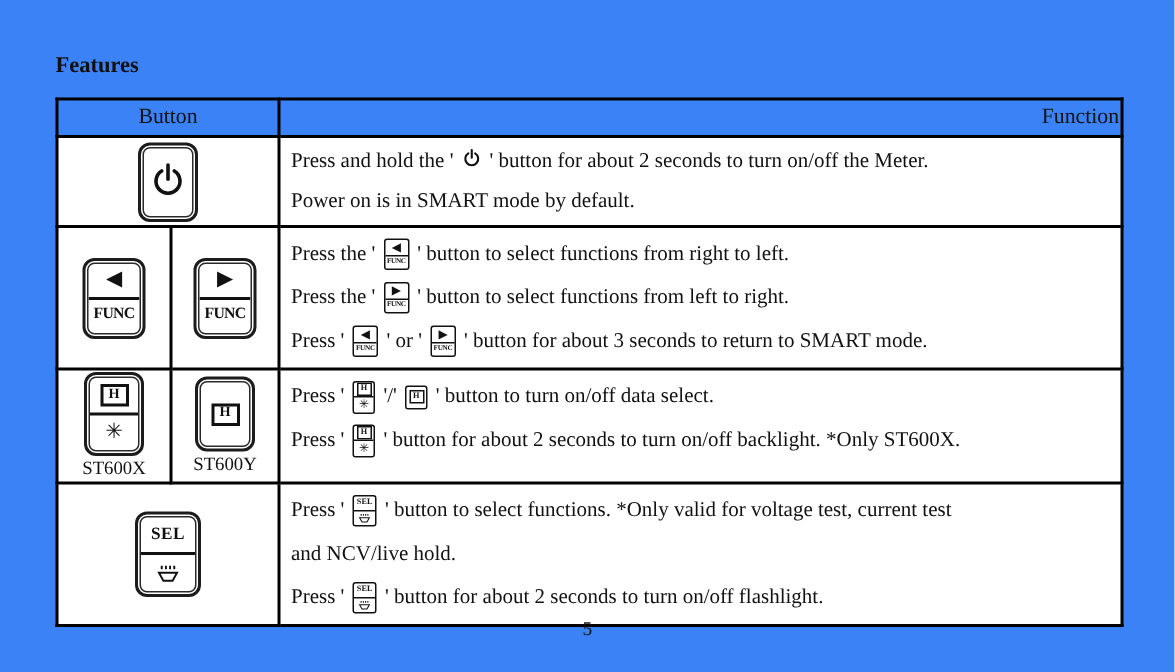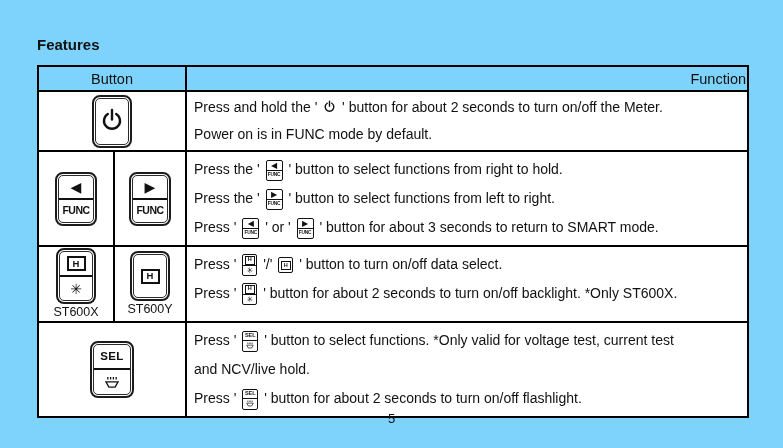--- a/index.html
+++ b/index.html
@@ -1,18 +1,18 @@
 <!DOCTYPE html>
 <html><head>
 <meta charset="utf-8">
 <style>
   html,body { margin:0; padding:0; background:#ffffff; }
   .page {
-    position:relative; width:783px; height:448px; background:#7dd3fc;
-    font-family:Liberation Sans, sans-serif; color:#111; overflow:hidden;
+    position:relative; width:783px; height:448px; background:#3b82f6;
+    font-family:Liberation Serif, serif; color:#111; overflow:hidden;
   }
   .heading { position:absolute; left:37px; top:36px; font-size:15px; font-weight:700; }
 
   table.features {
     position:absolute; left:37px; top:65px; width:710px;
     border-collapse:collapse; table-layout:fixed;
   }
   table.features th, table.features td { border:2px solid #000; box-sizing:border-box; }
   tr.r-header { height:25px; }
   th { font-weight:400; font-size:14.5px; }
@@ -103,21 +103,21 @@
                     <path d="M7.8 6a8 8 0 1 0 8.4 0"></path>
                   </svg>
                 </span>
               </span>
             </span></td>
           <td class="fn-cell">
             <div class="fn-line"><span>Press and hold the ' </span><span class="pwr-inline"><svg width="13" height="14" viewBox="0 0 24 26" fill="none" stroke="#111" stroke-width="2.6" stroke-linecap="round">
                   <path d="M12 2v9.5"></path>
                   <path d="M7.8 6a8 8 0 1 0 8.4 0"></path>
                 </svg></span><span> ' button for about 2 seconds to turn on/off the Meter.</span></div>
-            <div class="fn-line"><span>Power on is in FUNC mode by default.</span></div>
+            <div class="fn-line"><span>Power on is in SMART mode by default.</span></div>
           </td>
         </tr>
         <tr class="r1">
           <td class="btn-cell">
             <div class="btn-stack">
               <span class="bbtn b-func">
                 <span class="binner">
                   <span class="sec top divb">◀</span>
              <span class="sec bot">FUNC</span>
                 </span>
@@ -131,21 +131,21 @@
                   <span class="sec top divb">▶</span>
              <span class="sec bot">FUNC</span>
                 </span>
               </span>
             </div>
           </td>
           <td class="fn-cell">
             <div class="fn-line"><span>Press the ' </span><span class="ibtn func-mini">
                 <span class="sec top divb">◀</span>
                 <span class="sec bot">FUNC</span>
-              </span><span> ' button to select functions from right to hold.</span></div>
+              </span><span> ' button to select functions from right to left.</span></div>
             <div class="fn-line"><span>Press the ' </span><span class="ibtn func-mini">
                 <span class="sec top divb">▶</span>
                 <span class="sec bot">FUNC</span>
               </span><span> ' button to select functions from left to right.</span></div>
             <div class="fn-line"><span>Press ' </span><span class="ibtn func-mini">
                 <span class="sec top divb">◀</span>
                 <span class="sec bot">FUNC</span>
               </span><span> ' or ' </span><span class="ibtn func-mini">
                 <span class="sec top divb">▶</span>
                 <span class="sec bot">FUNC</span>

